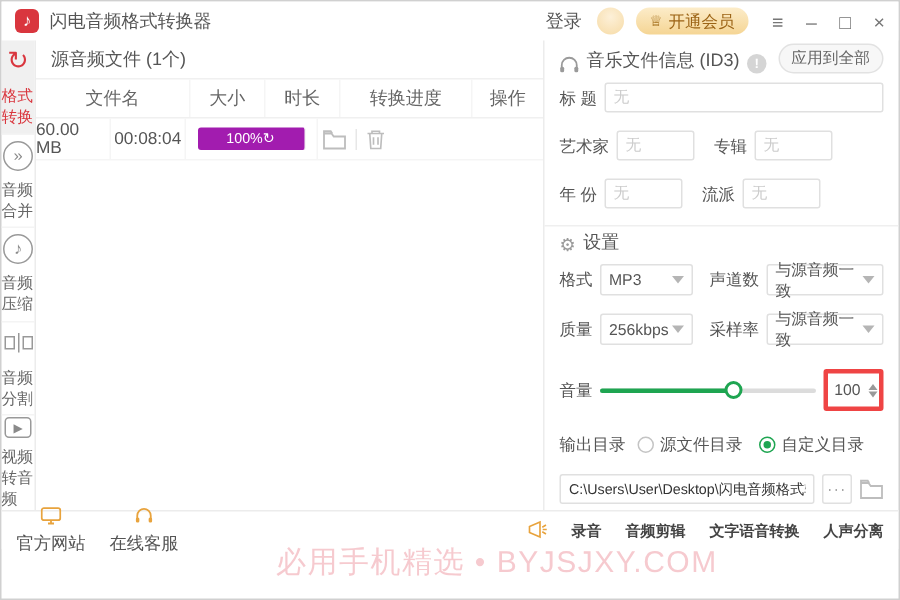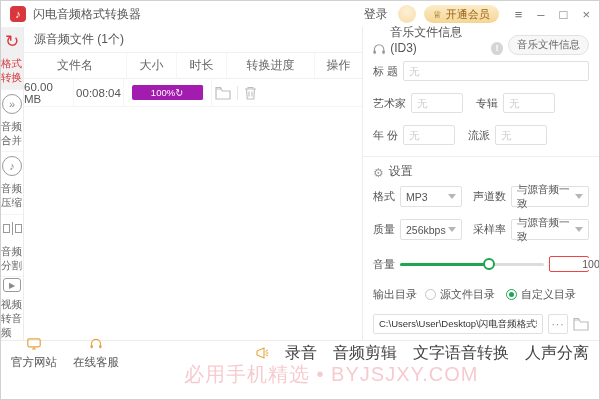--- a/index.html
+++ b/index.html
@@ -71,36 +71,36 @@
   .w-full { flex:1; }
   .w-sm { width:52px; }
   .hdivider { border-top:1px solid #efefef; margin:5px -10px 2px -10px; }
   .select { height:21px; border:1px solid #e0e0e0; border-radius:2px; background:#fff; display:flex; align-items:center; justify-content:space-between; padding:0 5px; font-size:10.5px; color:#555; cursor:pointer; }
   .caret { width:0; height:0; border-left:4px solid transparent; border-right:4px solid transparent; border-top:5px solid #b5b5b5; }
   .sel-fmt { width:62px; } .sel-src { width:78px; }
   .slider { flex:1; height:12px; position:relative; display:flex; align-items:center; cursor:pointer; }
   .slider .track { width:100%; height:3px; background:#dcdcdc; border-radius:2px; }
   .slider .fill { position:absolute; left:0; width:62%; height:3px; background:#1ea551; border-radius:2px; }
   .slider .thumb { position:absolute; left:62%; top:50%; transform:translate(-50%,-50%); width:12px; height:12px; border-radius:50%; background:#fff; border:2px solid #1ea551; }
-  .numbox { width:40px; height:16px; border:1px solid #ef4444; border-radius:2px; display:flex; align-items:center;padding-left:28px; }
+  .numbox { width:40px; height:28px; border:3px solid #ef4444; border-radius:2px; display:flex; align-items:center; }
   .numbox input { width:26px; border:none; outline:none; font-size:10.5px; color:#555; text-align:center; font-family:inherit; }
   .spin { display:flex; flex-direction:column; gap:1px; margin-left:1px; }
   .spin i { width:0; height:0; border-left:3px solid transparent; border-right:3px solid transparent; cursor:pointer; }
   .spin .up { border-bottom:4px solid #999; }
   .spin .dn { border-top:4px solid #999; }
   .radio { width:11px; height:11px; border-radius:50%; border:1px solid #c4c4c4; background:#fff; display:inline-block; }
   .radio.sel { border-color:#1ea551; position:relative; }
   .radio.sel::after { content:""; position:absolute; left:2px; top:2px; width:5px; height:5px; border-radius:50%; background:#1ea551; }
   .ropt { display:flex; align-items:center; gap:4px; font-size:11px; color:#555; cursor:pointer; }
   .dots-btn { width:20px; height:20px; border:1px solid #e0e0e0; border-radius:2px; font-size:10px; color:#888; display:flex; align-items:center; justify-content:center; cursor:pointer; letter-spacing:1px; }
 
   
   .statusbar { height:26px; border-top:1px solid #ececec; display:flex; align-items:center; padding:0 10px; gap:16px; background:#fff; }
   .sb-item { display:flex; align-items:center; gap:5px; font-size:11.5px; color:#555; cursor:pointer;flex-direction:column; }
-  .sb-links { margin-left:auto; display:flex; align-items:center; gap:16px; font-size:16px; color:#444; }
+  .sb-links { margin-left:auto; display:flex; align-items:center; gap:16px; font-size:10px; color:#444;font-weight:bold; }
   .sb-links span { cursor:pointer; }
   .watermark { position:absolute; left:183px; top:360px; font-size:20px; color:rgba(232,115,128,0.38); white-space:nowrap; letter-spacing:1px; pointer-events:none; z-index:5; }
 </style>
 </head>
 <body>
 
 <div class="window">
 
   <div class="titlebar">
     <div class="app-icon">♪</div>
@@ -190,21 +190,21 @@
     <div class="rpanel">
 
       <div class="sec-head">
         <svg width="13" height="12" viewBox="0 0 13 12">
             <path d="M1.5 11 V6.5 a5 5 0 0 1 10 0 V11" fill="none" stroke="#9a9a9a" stroke-width="1.2"></path>
             <rect x="0.5" y="7.5" width="2.6" height="3.6" rx="1" fill="#9a9a9a"></rect>
             <rect x="9.9" y="7.5" width="2.6" height="3.6" rx="1" fill="#9a9a9a"></rect>
           </svg>
         <span>音乐文件信息 (ID3)</span>
         <span class="info-dot">!</span>
-        <button class="apply-btn">音乐文件信息</button>
+        <button class="apply-btn">应用到全部</button>
       </div>
 
       <div class="frow">
         <span class="flabel">标 题</span>
         <input class="tinput w-full" placeholder="无" style="">
       </div>
       <div class="frow">
         <span class="flabel">艺术家</span>
         <input class="tinput w-sm" placeholder="无" style="">
         <span class="flabel" style="margin-left:8px">专辑</span>

